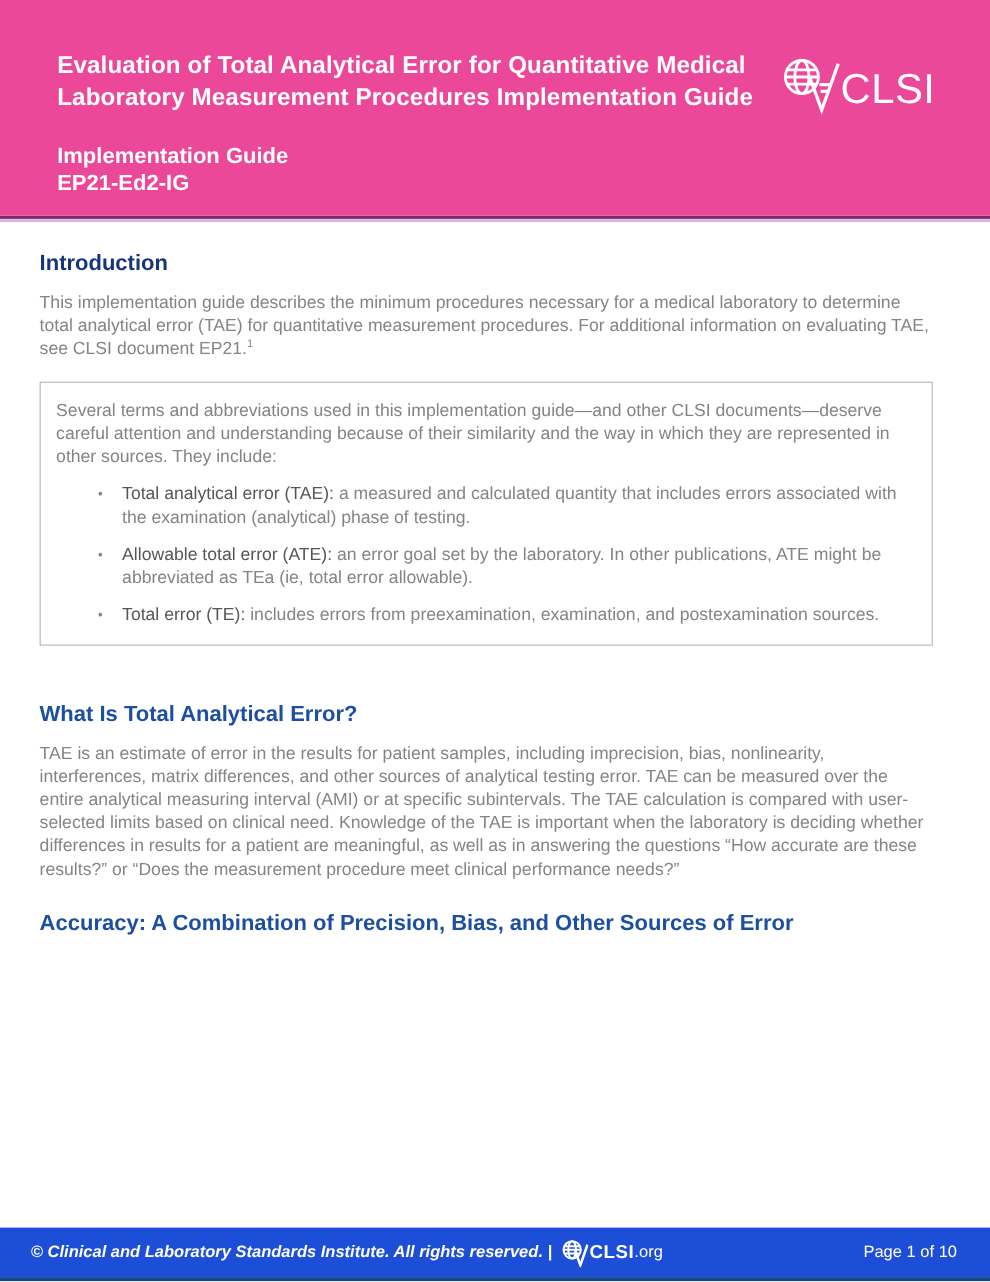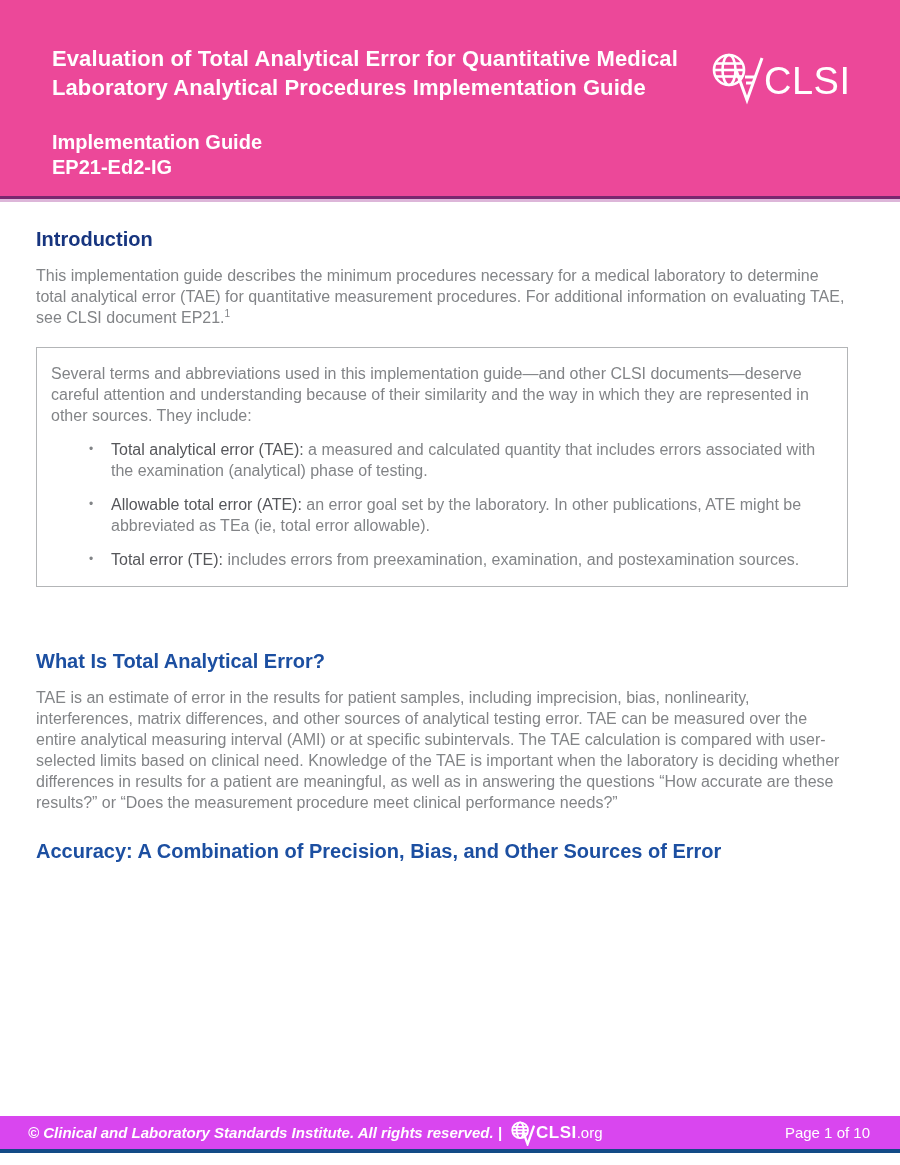--- a/index.html
+++ b/index.html
@@ -59,21 +59,21 @@
     margin: 0 0 14px 0;
   }
   .heading-navy { color: #17357F; }
   .heading-blue { color: #1C4FA1; }
   .content p { margin: 0; }
   .para-spacer { height: 27px; }
 
   .terms-box {
     border: 1px solid #B3B5B7;
     background: #ffffff;
-    margin: 19px 0 36px 0;
+    margin: 19px 0 24px 0;
     padding: 15px 16px 16px 14px;
   }
   .bullet-list { margin-top: 13px; }
   .bullet-item {
     display: flex;
     margin: 0 0 13px 0;
   }
   .bullet-item:last-child { margin-bottom: 0; }
   .bullet-dot {
     width: 22px;
@@ -88,22 +88,22 @@
   .bold-dark { font-weight: normal; color: #55565A; }
   sup.footnote { font-size: 10px; vertical-align: super; line-height: 0; }
 
   
   .footer {
     position: absolute;
     left: 0; right: 0; bottom: 0;
     height: 49px;
   }
   .footer-main {
-    height: 33px;
-    background: #d946ef;
+    height: 45px;
+    background: #1d4ed8;
     color: #ffffff;
     display: flex;
     align-items: center;
     justify-content: space-between;
     padding: 0 30px 0 28px;
   }
   .footer-strip { height: 4px; background: #134B87; }
   .footer-left {
     display: flex;
     align-items: center;
@@ -117,21 +117,21 @@
 </style>
 </head>
 <body>
 
 <div class="page">
 
   <div class="header">
     <div class="header-inner">
       <div class="doc-title">
         <div>Evaluation of Total Analytical Error for Quantitative Medical</div>
-        <div>Laboratory Analytical Procedures Implementation Guide</div>
+        <div>Laboratory Measurement Procedures Implementation Guide</div>
       </div>
       <div class="logo">
         <svg width="148" height="56" viewBox="0 0 148 56">
           <g stroke="#ffffff" stroke-width="2.6" fill="none">
             <circle cx="23" cy="20" r="15"></circle>
             <ellipse cx="23" cy="20" rx="6.5" ry="15"></ellipse>
             <line x1="9.5" y1="13.5" x2="36.5" y2="13.5"></line>
             <line x1="8" y1="20" x2="38" y2="20"></line>
             <line x1="9.5" y1="26.5" x2="36.5" y2="26.5"></line>
           </g>

